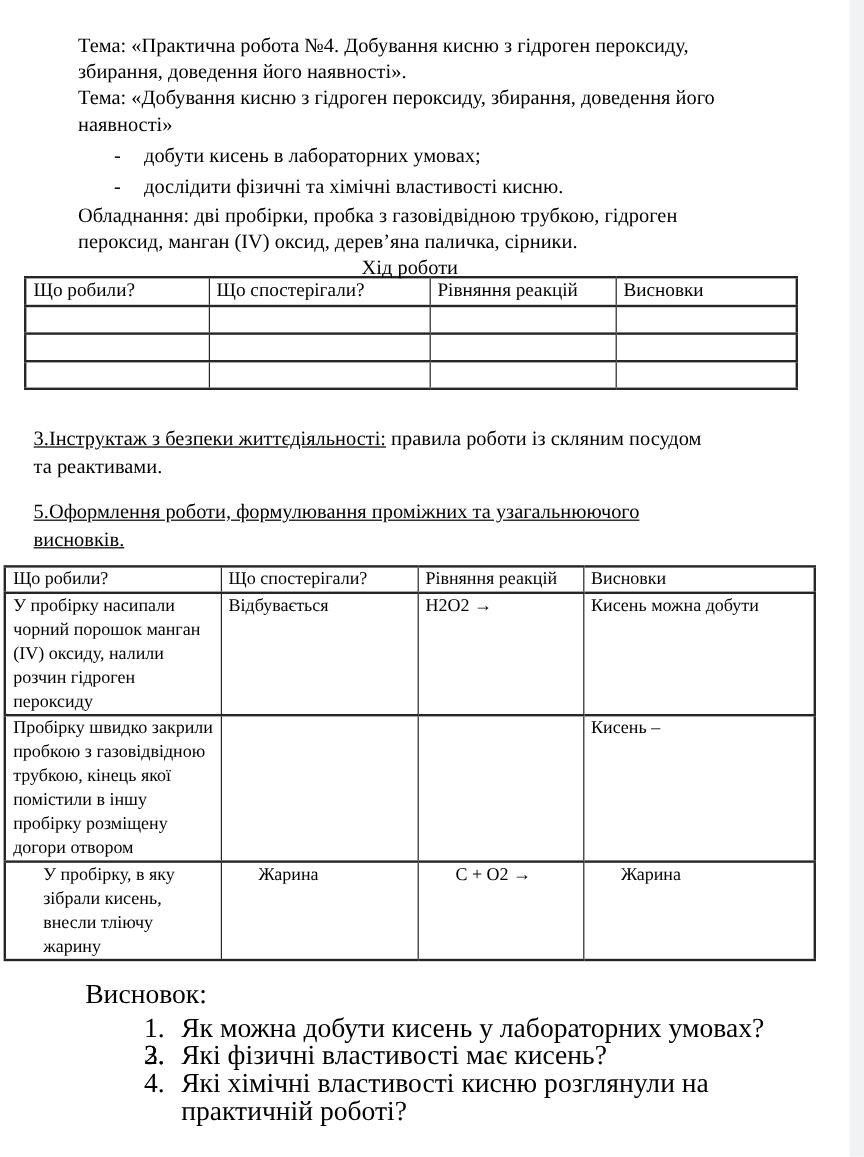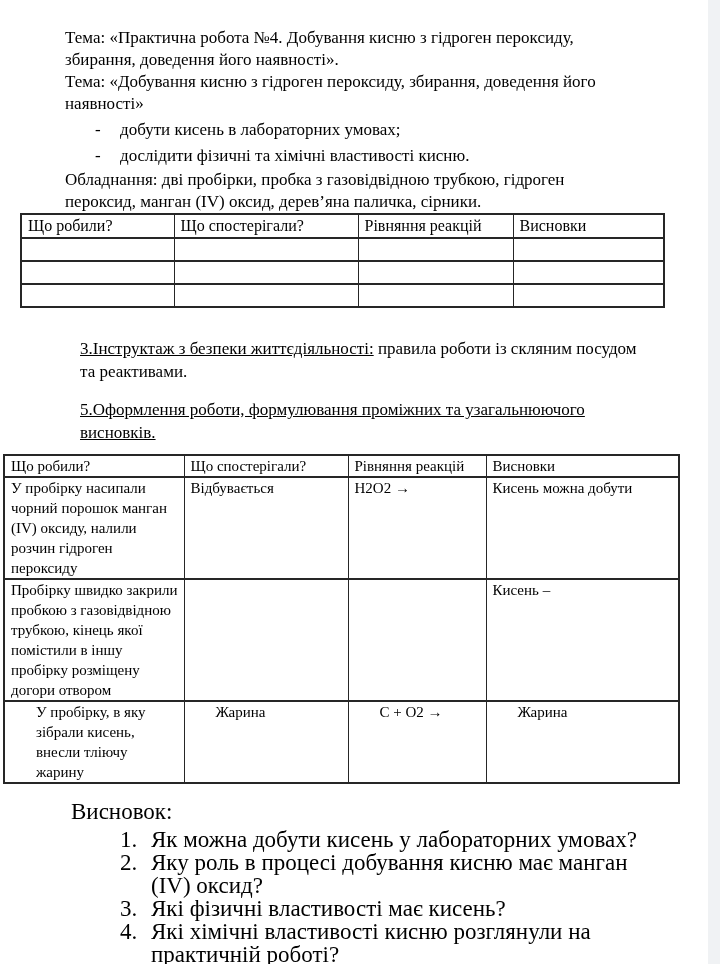--- a/index.html
+++ b/index.html
@@ -43,21 +43,21 @@
 
   .t1 { width:643px; margin:0 0 0 20px; font-size:16px; }
   .t1 th { height:24px; line-height:22px; }
   .t1 td { height:23px; }
   .t1 col:nth-child(1){ width:153px; }
   .t1 col:nth-child(2){ width:184px; }
   .t1 col:nth-child(3){ width:155px; }
   .t1 col:nth-child(4){ width:151px; }
 
   .section {
-    margin:0 60px 0 80px;
+    margin:0 60px 0 28px;
     font-size:17px; line-height:23px;
     white-space:pre-line;
   }
   .section-safety { margin-top:29px; }
   .section-format { margin-top:15px; }
   .u { text-decoration:underline; }
 
   .t2 { width:675px; margin:10px 0 0 3px; font-size:15px; line-height:20px; }
   .t2 th { height:22px; line-height:20px; padding-top:1px; }
   .t2 td { padding-top:2px; }
@@ -89,20 +89,21 @@
     <p>Тема: «Добування кисню з гідроген пероксиду, збирання, доведення його
 наявності»</p>
     <ul class="goals">
         <li><span class="dash">-</span><span>добути кисень в лабораторних умовах;</span></li>
         <li><span class="dash">-</span><span>дослідити фізичні та хімічні властивості кисню.</span></li>
       </ul>
     <p class="equipment">Обладнання: дві пробірки, пробка з газовідвідною трубкою, гідроген
 пероксид, манган (IV) оксид, дерев’яна паличка, сірники.</p>
   </div>
 
+  <div class="table-title">Хід роботи</div>
 
   <table class="doc t1">
     <colgroup>
         <col>
         <col>
         <col>
         <col>
       </colgroup>
     <thead>
         <tr>
@@ -174,20 +175,20 @@
           <td>C + O2 →</td>
           <td>Жарина</td>
         </tr>
       </tbody>
   </table>
 
   <div class="conclusion">
     <p>Висновок:</p>
     <ol>
         <li><span class="num">1.</span><span>Як можна добути кисень у лабораторних умовах?</span></li>
-        <li><span class="num">2.</span><span>Яку роль в процесі добування кисню має манган (IV) оксид?</span></li>
+        <li><span class="num">2.</span></li>
         <li><span class="num">3.</span><span>Які фізичні властивості має кисень?</span></li>
         <li><span class="num">4.</span><span>Які хімічні властивості кисню розглянули на практичній роботі?</span></li>
       </ol>
   </div>
 
   <div class="scroll-strip"></div>
 </div>
 
 </body></html>

